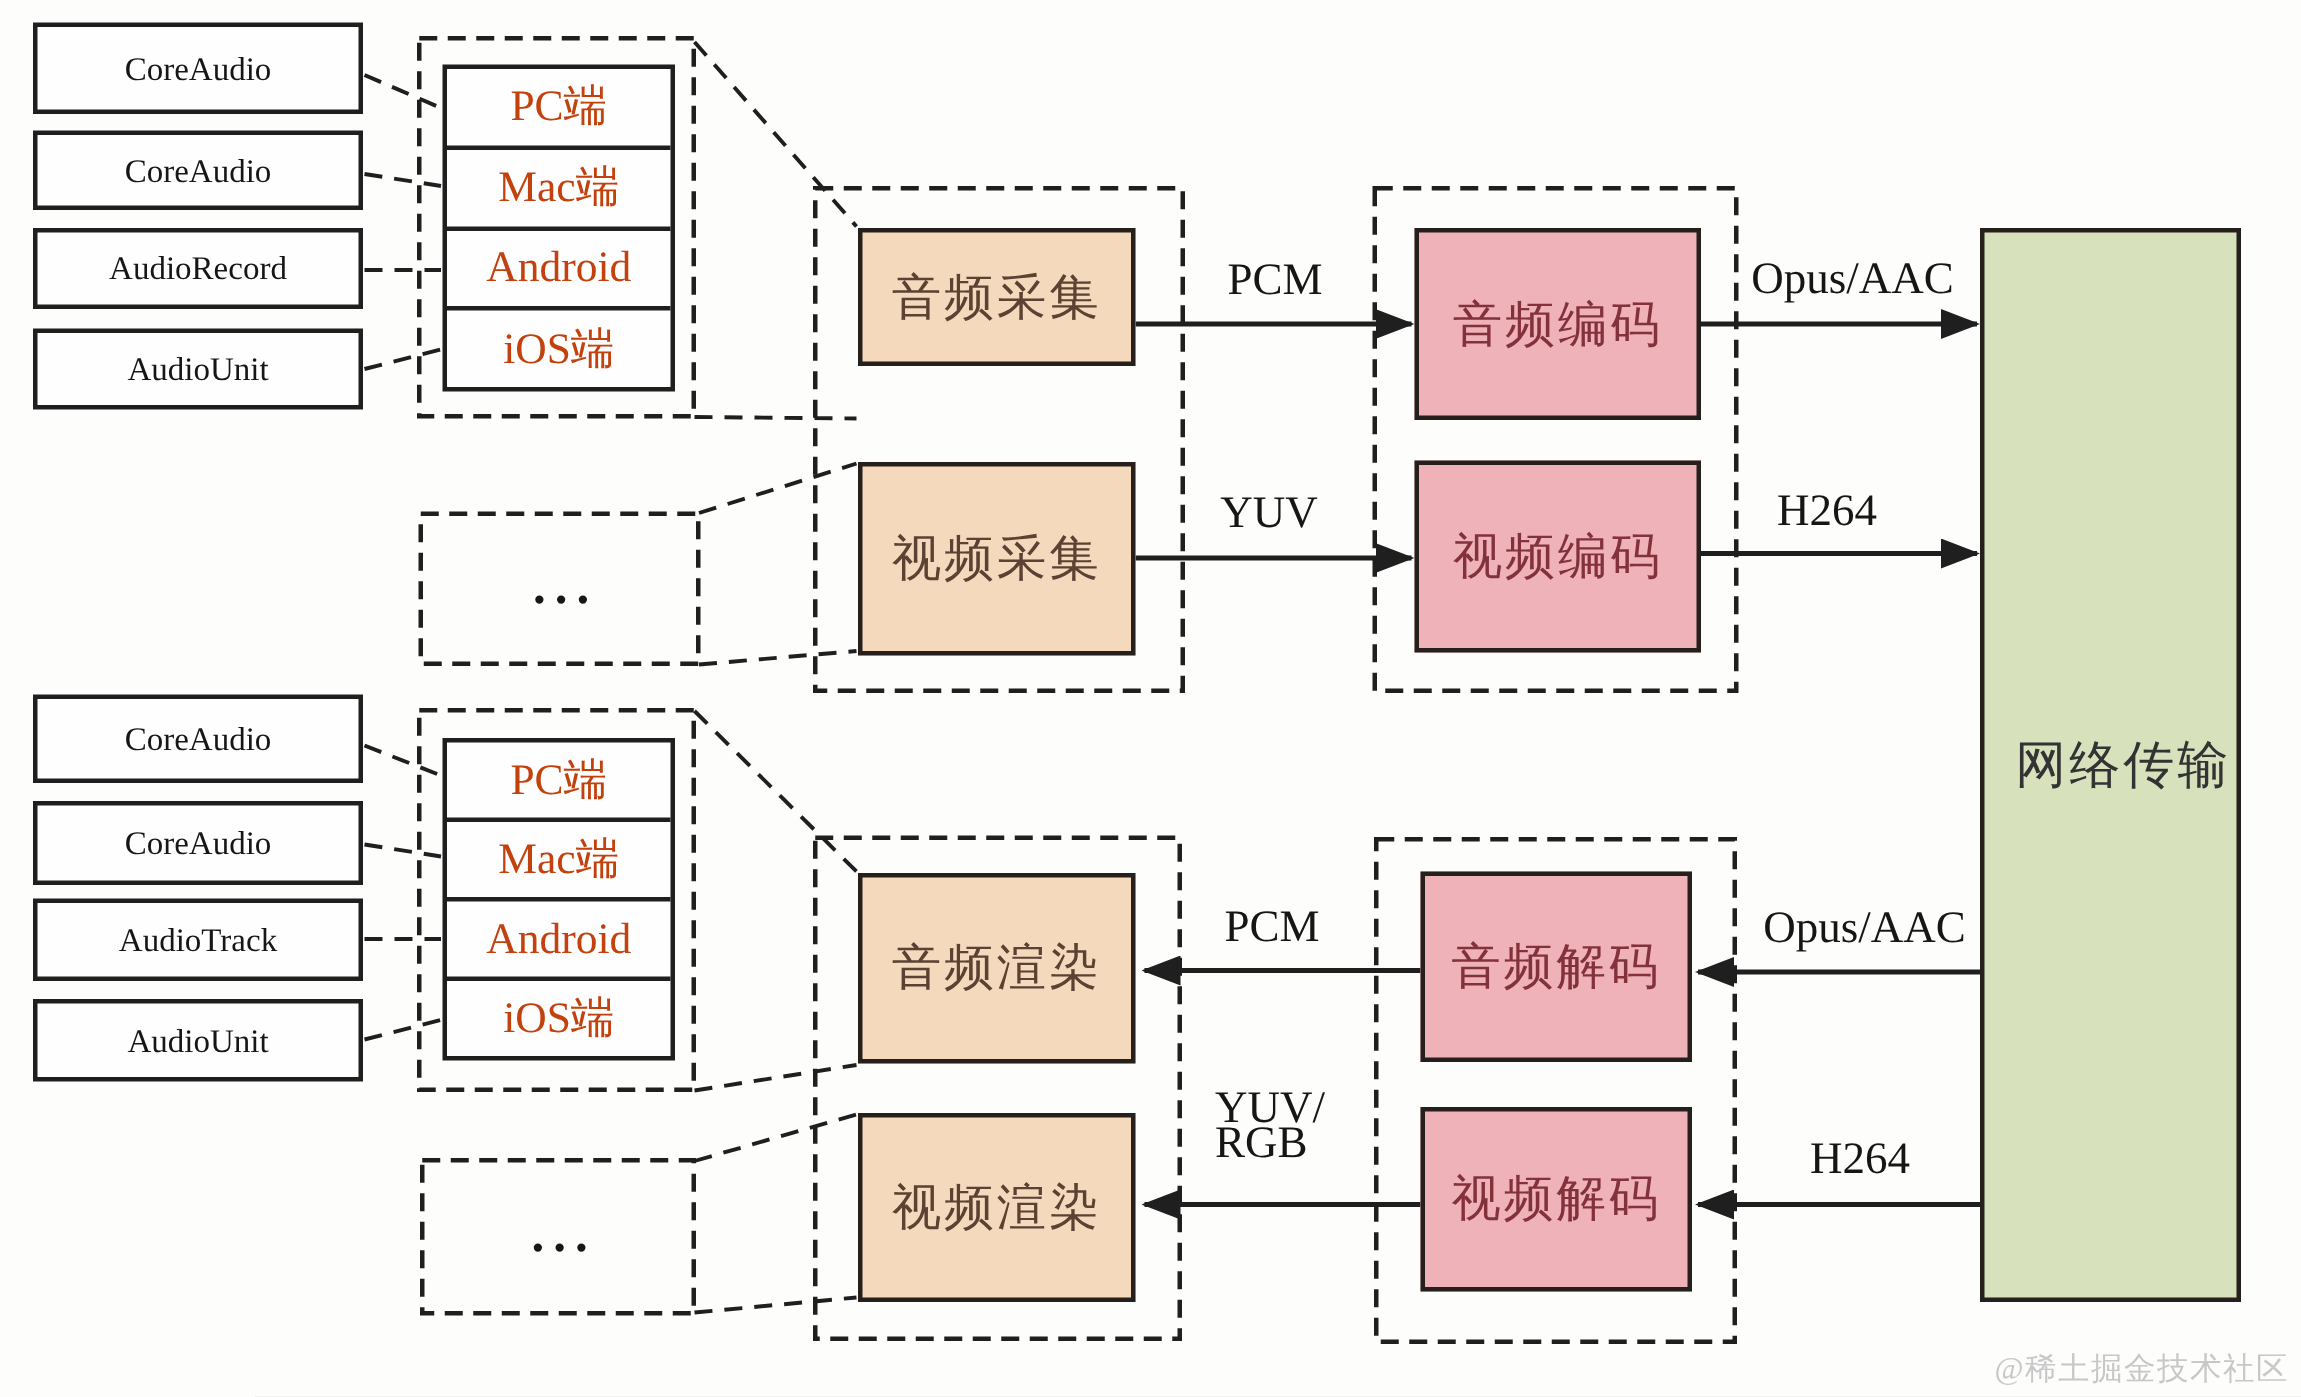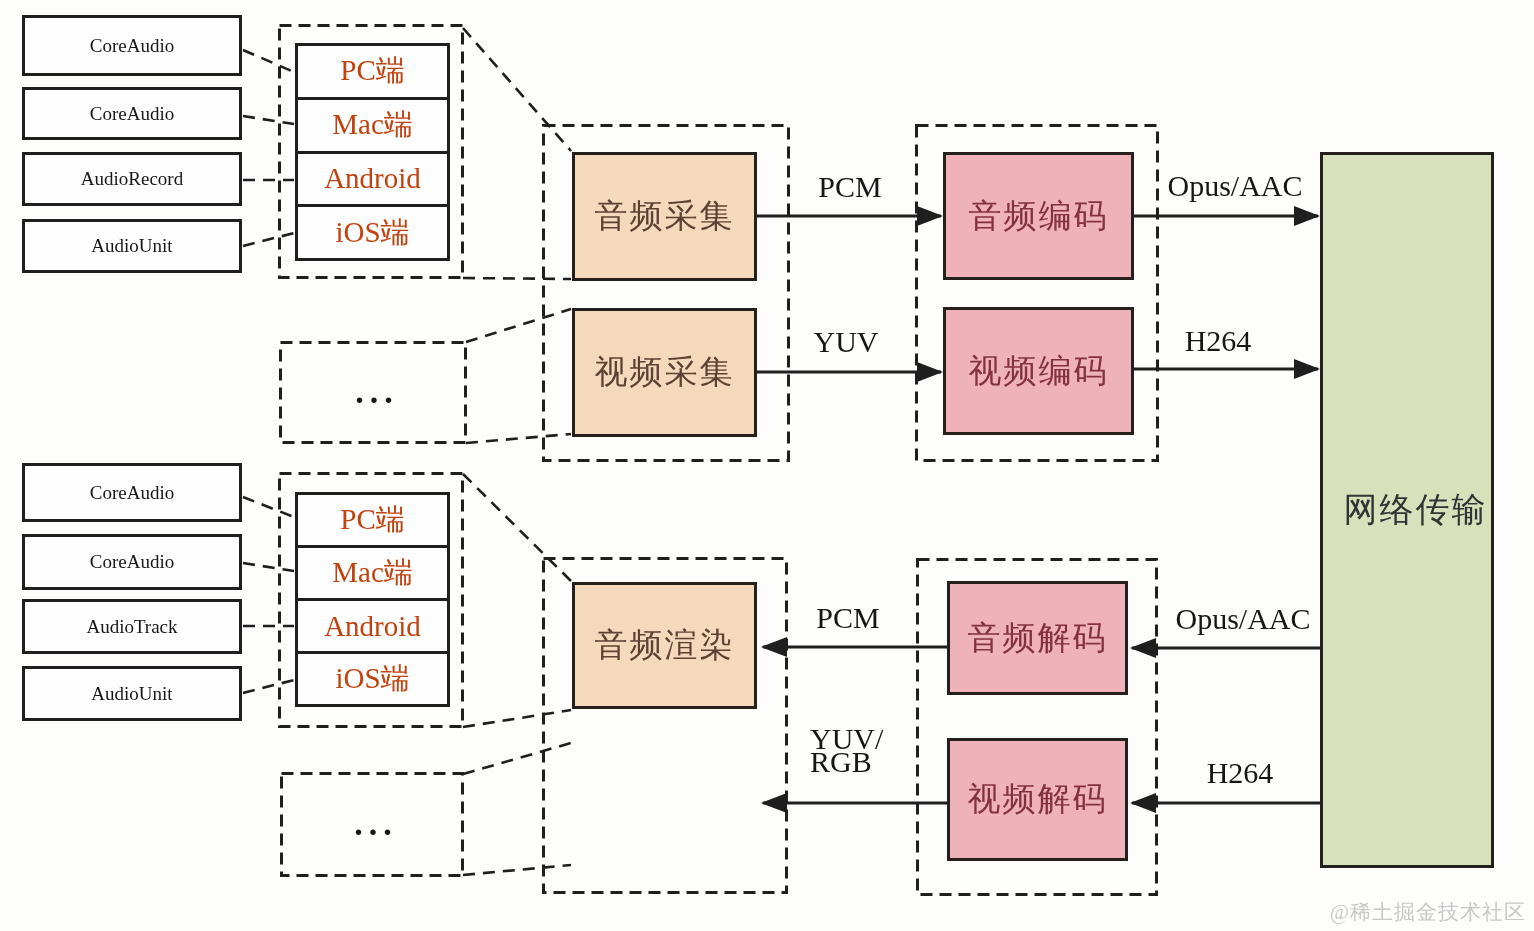--- a/index.html
+++ b/index.html
@@ -7,21 +7,21 @@
     position:relative;width:1534px;height:931px;overflow:hidden;
     background:#fdfdfc;
     font-family:"Liberation Serif","DejaVu Serif",serif;
   }
   #wires{position:absolute;left:0;top:0;width:1534px;height:931px;pointer-events:none;}
   .dashrect{fill:none;stroke:#1f1f1f;stroke-width:3;stroke-dasharray:12 7;}
   .conn{stroke:#1f1f1f;stroke-width:2.6;stroke-dasharray:12 8;fill:none;}
   .flow{stroke:#1f1f1f;stroke-width:3.2;fill:none;}
   .sbox{
     position:absolute;box-sizing:border-box;display:flex;align-items:center;justify-content:center;
-    background:#fefefe;border:3px solid #1f1f1f;font-size:19px;color:#161616;white-space:nowrap;
+    background:#fefefe;border:3px solid #1f1f1f;font-size:22px;color:#161616;white-space:nowrap;
   }
   .plist{
     position:absolute;box-sizing:border-box;background:#fefefe;border:3px solid #1f1f1f;
     display:flex;flex-direction:column;
   }
   .prow{flex:1;display:flex;align-items:center;justify-content:center;font-size:29px;color:#c2410c;white-space:nowrap;}
   .prow + .prow{border-top:3px solid #1f1f1f;}
   .cbox{
     position:absolute;box-sizing:border-box;display:flex;align-items:center;justify-content:center;
     border:3px solid #25201b;font-size:33px;letter-spacing:2px;white-space:nowrap;
@@ -96,21 +96,21 @@
 
   <div class="plist" style="left:295px;top:43px;width:155px;height:218px;">
     <div class="prow">PC端</div>
     <div class="prow">Mac端</div>
     <div class="prow">Android</div>
     <div class="prow">iOS端</div>
   </div>
 
   <div class="ell" style="left:281px;top:342px;width:184px;height:100px;">...</div>
 
-  <div class="cbox" style="left: 572px; top: 152px; width: 185px; height: 129px; background: rgb(245, 217, 189); color: rgb(91, 66, 50);">音频采集</div>
+  <div class="cbox" style="left: 572px; top: 152px; width: 185px; height: 92px; background: rgb(245, 217, 189); color: rgb(91, 66, 50);">音频采集</div>
   <div class="cbox" style="left: 572px; top: 308px; width: 185px; height: 129px; background: rgb(245, 217, 189); color: rgb(91, 66, 50);">视频采集</div>
 
   <div class="cbox" style="left: 943px; top: 152px; width: 191px; height: 128px; background: rgb(238, 178, 184); color: rgb(131, 50, 60);">音频编码</div>
   <div class="cbox" style="left: 943px; top: 307px; width: 191px; height: 128px; background: rgb(238, 178, 184); color: rgb(131, 50, 60);">视频编码</div>
 
   <div class="lbl" style="left:790px;top:170px;width:120px;">PCM</div>
   <div class="lbl" style="left:786px;top:325px;width:120px;">YUV</div>
   <div class="lbl" style="left:1155px;top:169px;width:160px;">Opus/AAC</div>
   <div class="lbl" style="left:1158px;top:324px;width:120px;">H264</div>
 
@@ -124,22 +124,23 @@
   <div class="plist" style="left:295px;top:492px;width:155px;height:215px;">
     <div class="prow">PC端</div>
     <div class="prow">Mac端</div>
     <div class="prow">Android</div>
     <div class="prow">iOS端</div>
   </div>
 
   <div class="ell" style="left:281px;top:773px;width:182px;height:102px;">...</div>
 
   <div class="cbox" style="left: 572px; top: 582px; width: 185px; height: 127px; background: rgb(245, 217, 189); color: rgb(91, 66, 50);">音频渲染</div>
+  <div class="cbox" style="left: 572px; top: 742px; width: 185px; height: 126px; background: rgb(245, 217, 189); color: rgb(91, 66, 50);">视频渲染</div>
 
-  <div class="cbox" style="left: 947px; top: 581px; width: 181px; height: 114px; background: rgb(238, 178, 184); color: rgb(131, 50, 60);">音频解码</div>
+  <div class="cbox" style="left: 947px; top: 581px; width: 181px; height: 127px; background: rgb(238, 178, 184); color: rgb(131, 50, 60);">音频解码</div>
   <div class="cbox" style="left: 947px; top: 738px; width: 181px; height: 123px; background: rgb(238, 178, 184); color: rgb(131, 50, 60);">视频解码</div>
 
   <div class="lbl" style="left:788px;top:601px;width:120px;">PCM</div>
   <div class="lbl left" style="left:810px;top:722px;width:120px;">YUV/</div>
   <div class="lbl left" style="left:810px;top:745px;width:120px;">RGB</div>
   <div class="lbl" style="left:1163px;top:602px;width:160px;">Opus/AAC</div>
   <div class="lbl" style="left:1180px;top:756px;width:120px;">H264</div>
 
   <div class="wm" style="color: rgb(200, 200, 200);">@稀土掘金技术社区</div>
 </div>

